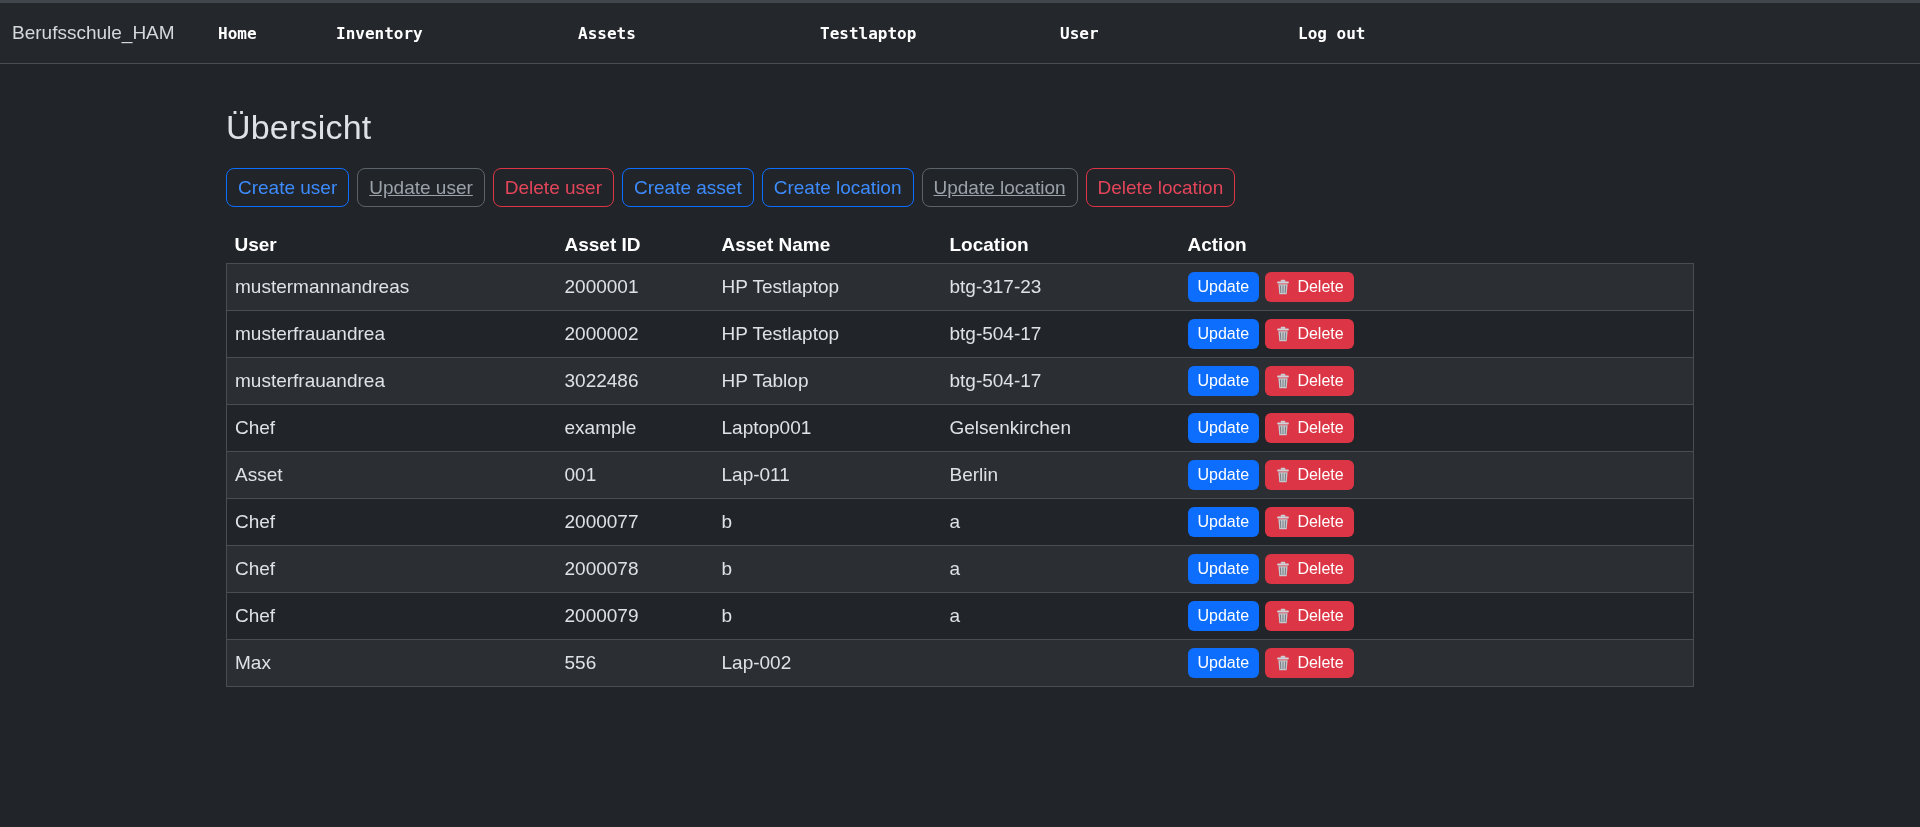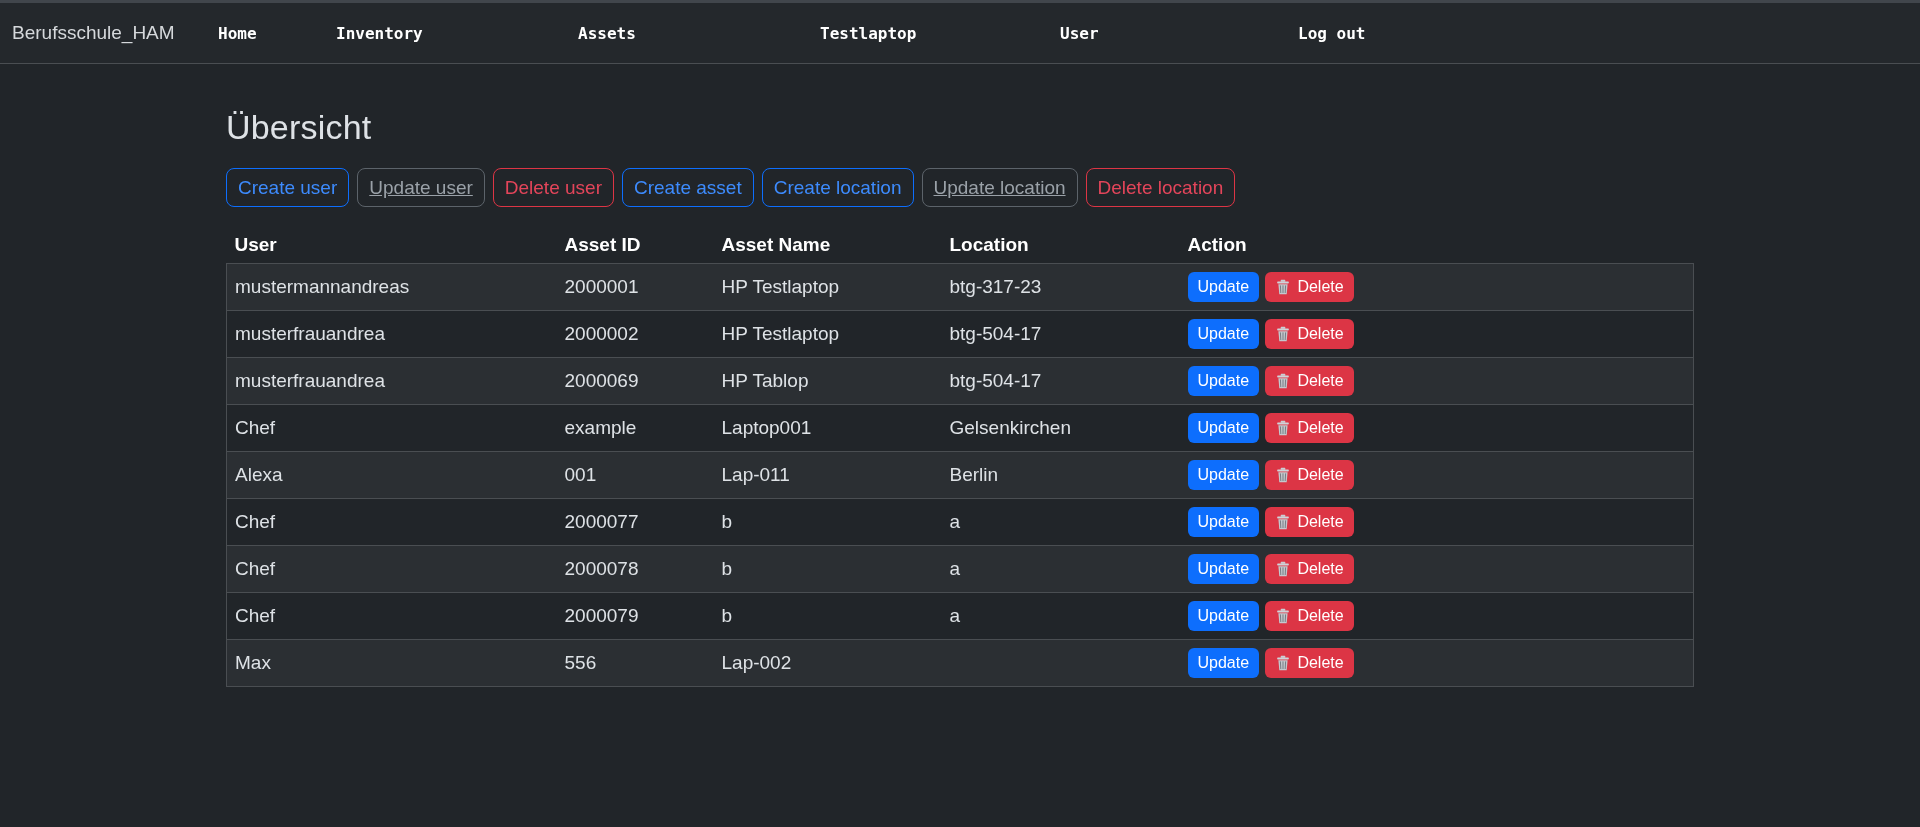--- a/index.html
+++ b/index.html
@@ -175,21 +175,21 @@
             <path d="M5.4 6.4 L5.8 14 M8 6.4 L8 14 M10.6 6.4 L10.2 14" stroke="#6e747a" stroke-width="0.9" fill="none"></path>
           </svg>
         </span>
         <span>Delete</span>
       </button>
     </td>
   </tr>
 
   <tr class="table-row">
     <td>musterfrauandrea</td>
-    <td>2000069</td>
+    <td>3022486</td>
     <td>HP Tablop</td>
     <td>btg-504-17</td>
     <td>
       <button class="row-btn btn-update">
         <span>Update</span>
       </button>
       <button class="row-btn btn-delete">
         <span class="trash-icon">
           <svg width="16" height="16" viewBox="0 0 16 16">
             <rect x="5.7" y="0.8" width="4.6" height="2" rx="0.6" fill="#c9ced3"></rect>
@@ -220,21 +220,21 @@
             <path d="M3.4 5.2 L12.6 5.2 L11.7 15.2 L4.3 15.2 Z" fill="#c3c8cd"></path>
             <path d="M5.4 6.4 L5.8 14 M8 6.4 L8 14 M10.6 6.4 L10.2 14" stroke="#6e747a" stroke-width="0.9" fill="none"></path>
           </svg>
         </span>
         <span>Delete</span>
       </button>
     </td>
   </tr>
 
   <tr class="table-row">
-    <td>Alexa</td>
+    <td>Asset</td>
     <td>001</td>
     <td>Lap-011</td>
     <td>Berlin</td>
     <td>
       <button class="row-btn btn-update">
         <span>Update</span>
       </button>
       <button class="row-btn btn-delete">
         <span class="trash-icon">
           <svg width="16" height="16" viewBox="0 0 16 16">

